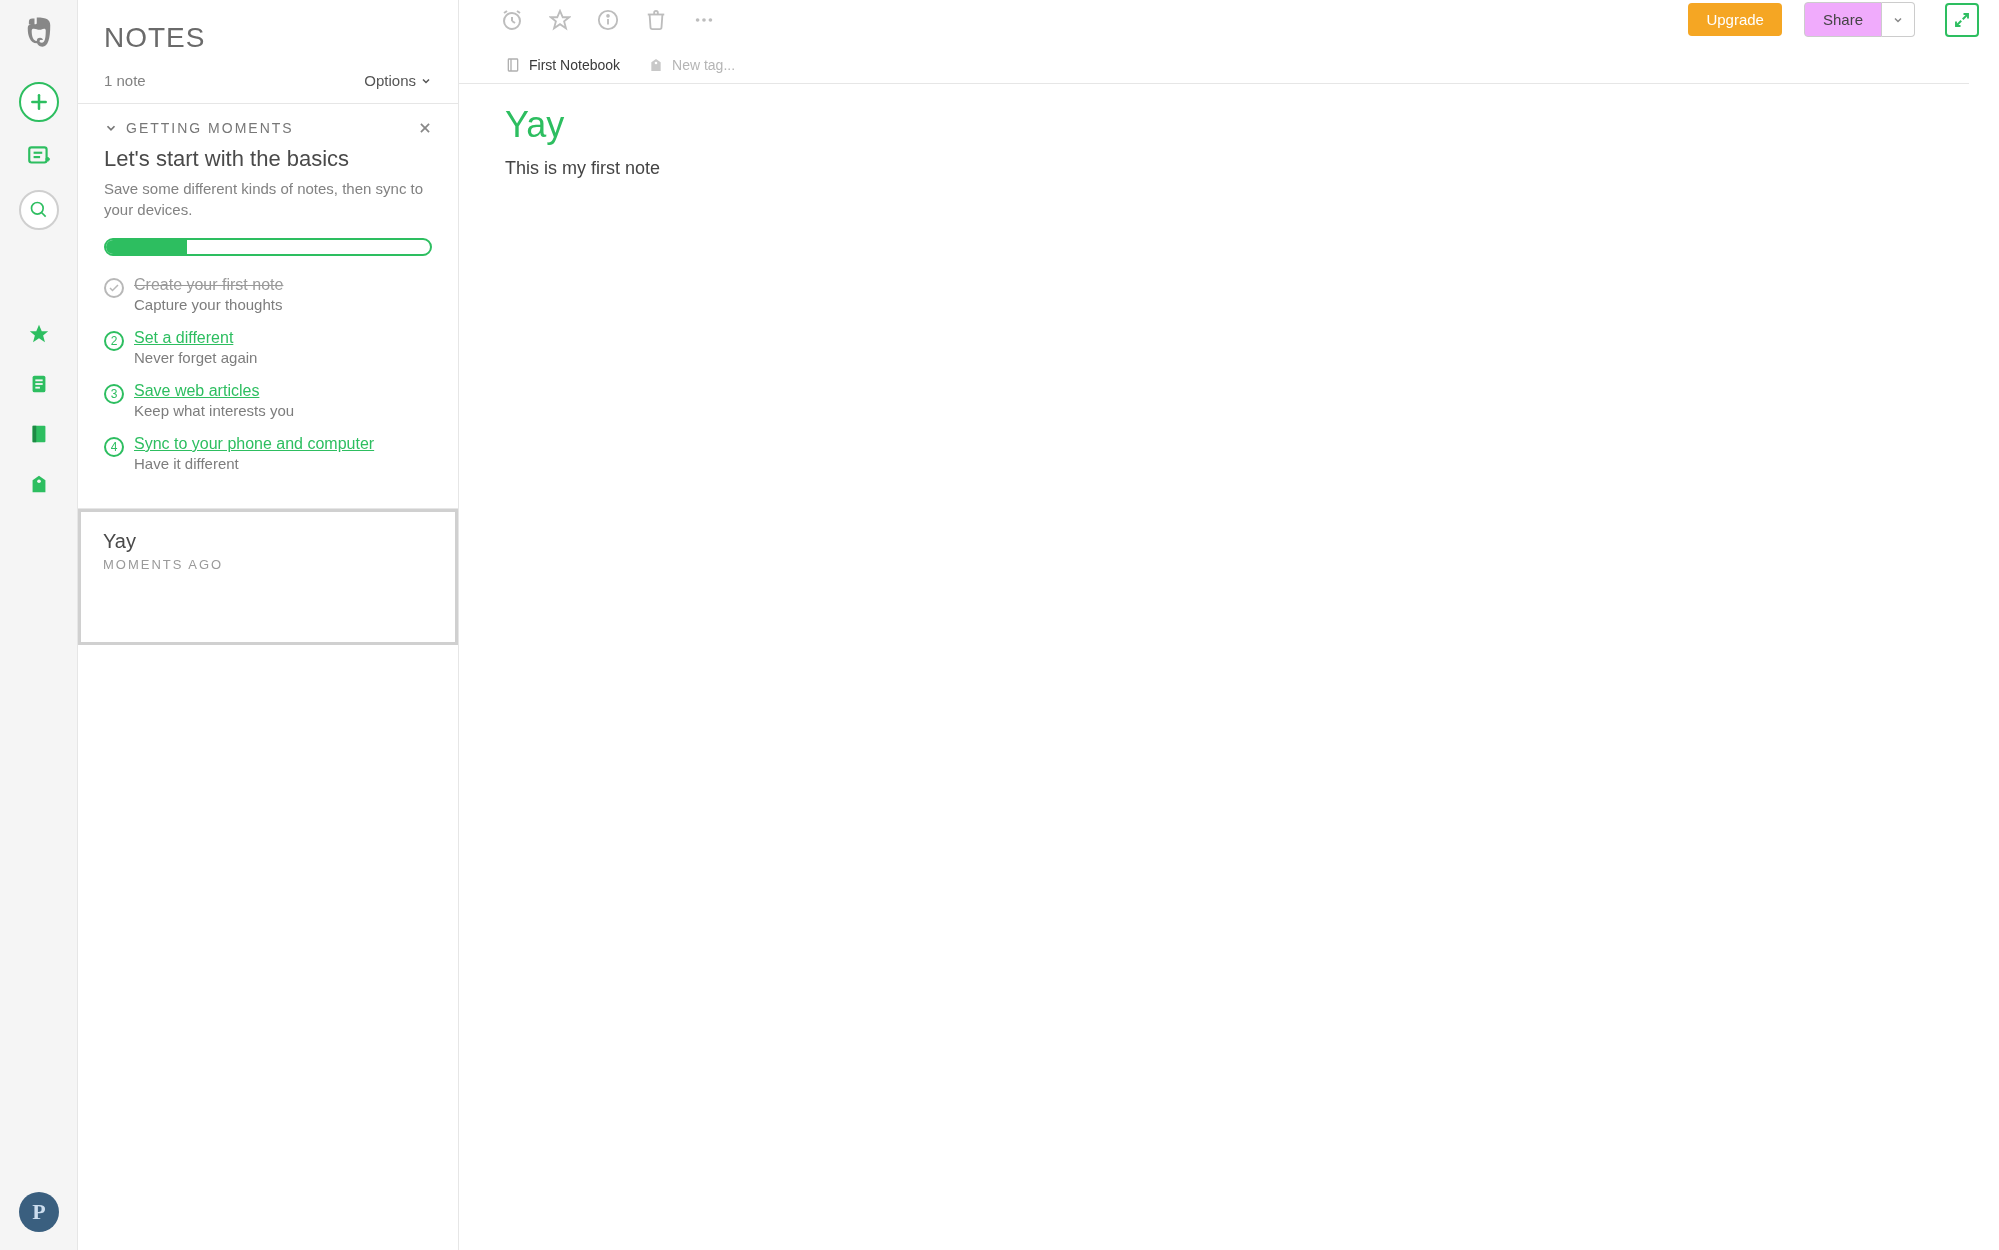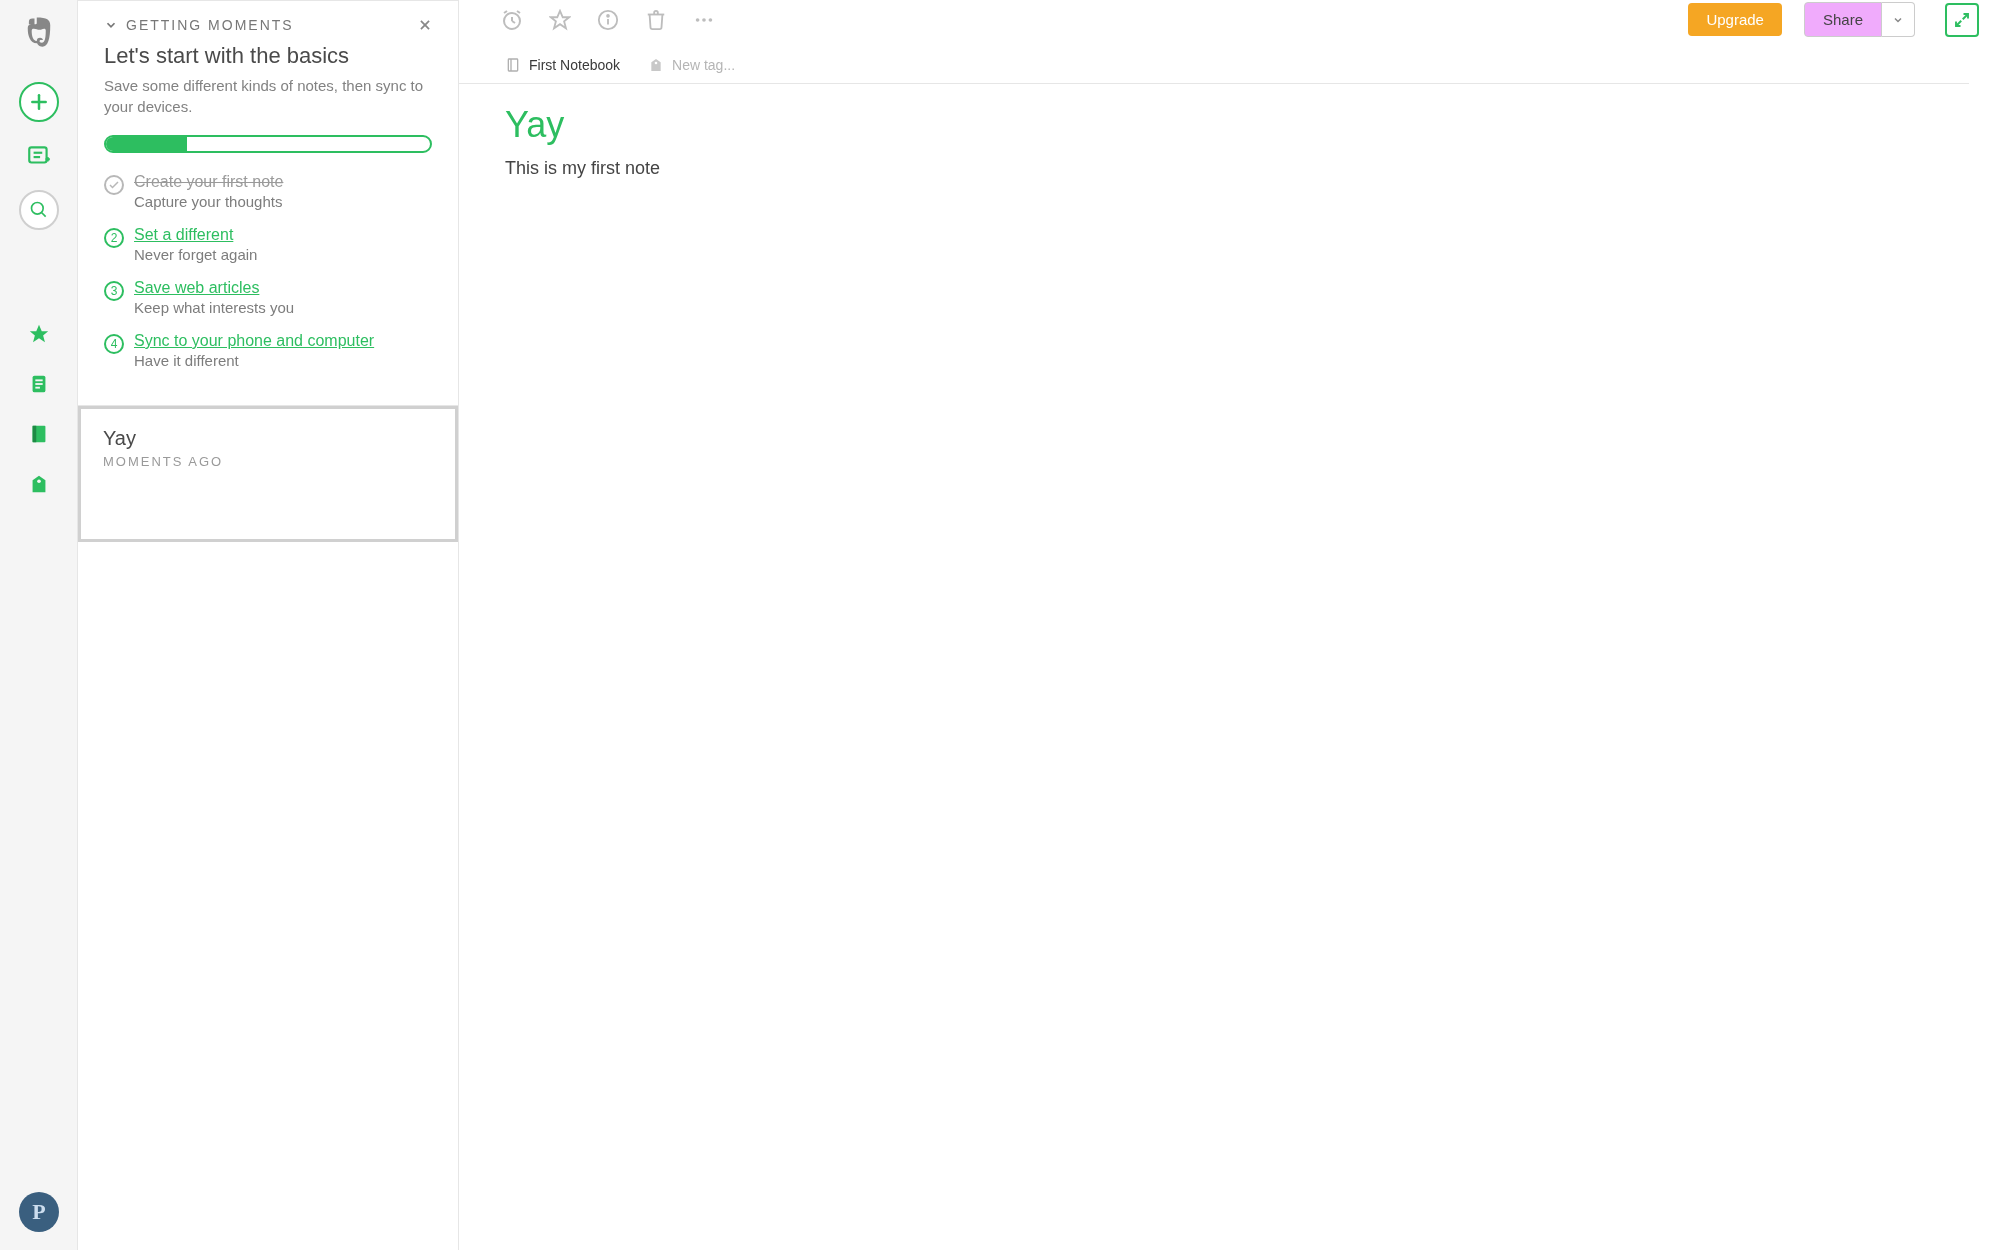--- a/index.html
+++ b/index.html
@@ -190,20 +190,32 @@
         <path d="M12 3l7 5v13H5V8l7-5z"></path>
         <circle cx="12" cy="9" r="2" fill="#f5f5f5"></circle>
       </svg>
   </div>
   <div class="avatar">
     <span>P</span>
   </div>
 </div>
 
 <div class="list-panel">
+  <div class="list-head">
+    <div class="list-title">NOTES</div>
+  </div>
+  <div class="list-sub">
+    <span>1 note</span>
+    <span class="options">
+      <span>Options</span>
+      <svg width="12" height="12" viewBox="0 0 24 24" fill="none" stroke="#555" stroke-width="3">
+          <polyline points="6 9 12 15 18 9"></polyline>
+        </svg>
+    </span>
+  </div>
   <div class="rule"></div>
 
   <div class="getting-started">
     <div class="gs-head">
       <svg width="14" height="14" viewBox="0 0 24 24" fill="none" stroke="#777" stroke-width="3">
           <polyline points="6 9 12 15 18 9"></polyline>
         </svg>
       <span class="label">GETTING MOMENTS</span>
       <span class="close">
         <svg width="14" height="14" viewBox="0 0 24 24" fill="none" stroke="#888" stroke-width="3">

